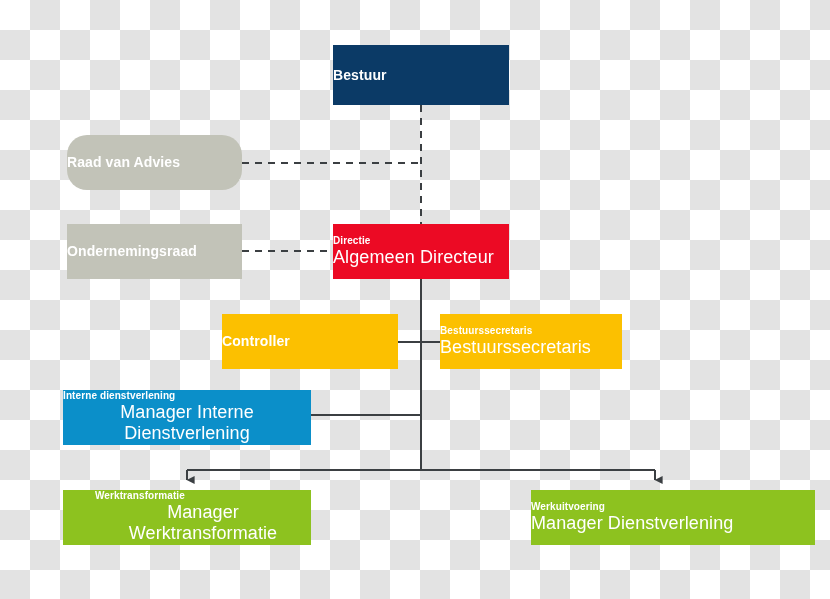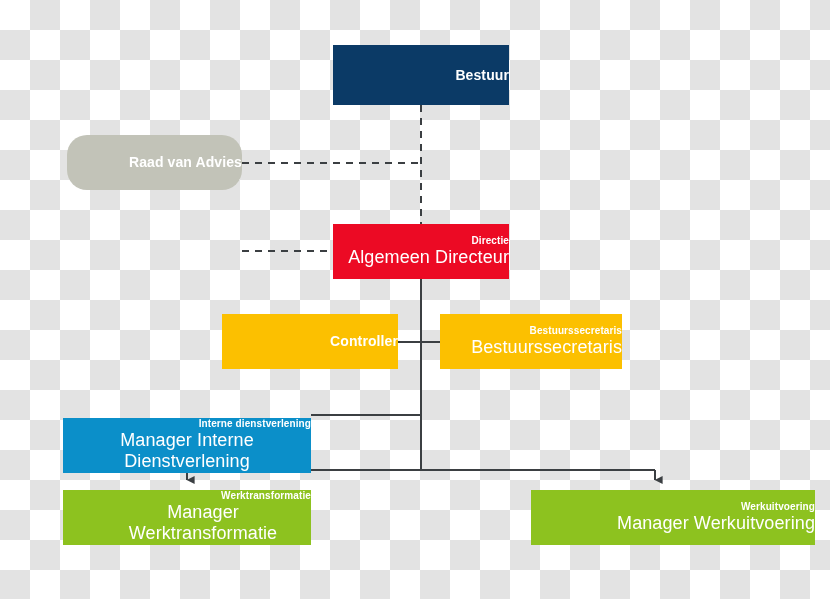--- a/index.html
+++ b/index.html
@@ -20,21 +20,21 @@
       linear-gradient(45deg, #e3e3e3 25%, transparent 25%, transparent 75%, #e3e3e3 75%, #e3e3e3),
       linear-gradient(45deg, #e3e3e3 25%, transparent 25%, transparent 75%, #e3e3e3 75%, #e3e3e3);
     background-size: 60px 60px;
     background-position: 0 0, 30px 30px;
   }
   .node {
     position: absolute;
     box-sizing: border-box;
     display: flex;
     flex-direction: column;
-    align-items: flex-end;
+    align-items: flex-start;
     justify-content: center;
     text-align: center;
     color: #ffffff;
     line-height: 1.18;
     z-index: 5;
   }
   .node .title {
     font-weight: bold;
     font-size: 10px;
     letter-spacing: .1px;
@@ -91,43 +91,46 @@
   </svg>
 
   <div class="node single" style="left: 333px; top: 45px; width: 176px; height: 60px; background: rgb(11, 58, 102);">
     <span class="title">Bestuur</span>
   </div>
 
   <div class="node single" style="left: 67px; top: 135px; width: 175px; height: 55px; background: rgb(194, 195, 184); border-radius: 20px;">
     <span class="title">Raad van Advies</span>
   </div>
 
+  <div class="node single" style="left: 67px; top: 224px; width: 175px; height: 55px; background: rgb(194, 195, 184);">
+    <span class="title">Ondernemingsraad</span>
+  </div>
 
   <div class="node" style="left: 333px; top: 224px; width: 176px; height: 55px; background: rgb(236, 10, 36);">
     <span class="title">Directie</span>
     <span class="subtitle">Algemeen Directeur</span>
   </div>
 
-  <div class="node single" style="left: 222px; top: 314px; width: 176px; height: 55px; background: rgb(252, 192, 0); padding-left: 12px;">
+  <div class="node single" style="left: 222px; top: 314px; width: 176px; height: 55px; background: rgb(252, 192, 0);">
     <span class="title">Controller</span>
   </div>
 
   <div class="node" style="left: 440px; top: 314px; width: 182px; height: 55px; background: rgb(252, 192, 0);">
     <span class="title">Bestuurssecretaris</span>
     <span class="subtitle">Bestuurssecretaris</span>
   </div>
 
-  <div class="node" style="left: 63px; top: 390px; width: 248px; height: 55px; background: rgb(11, 143, 201); margin-top: 28px;">
+  <div class="node" style="left: 63px; top: 390px; width: 248px; height: 55px; background: rgb(11, 143, 201);">
     <span class="title">Interne dienstverlening</span>
     <span class="subtitle">Manager Interne Dienstverlening</span>
   </div>
 
   <div class="node" style="left: 63px; top: 490px; width: 248px; height: 55px; background: rgb(141, 194, 31); padding-left: 32px;">
     <span class="title">Werktransformatie</span>
     <span class="subtitle">Manager Werktransformatie</span>
   </div>
 
   <div class="node" style="left: 531px; top: 490px; width: 284px; height: 55px; background: rgb(141, 194, 31);">
     <span class="title">Werkuitvoering</span>
-    <span class="subtitle">Manager Werkuitvoering</span>
+    <span class="subtitle">Manager Dienstverlening</span>
   </div>
 
 </div>
 
 </body></html>

